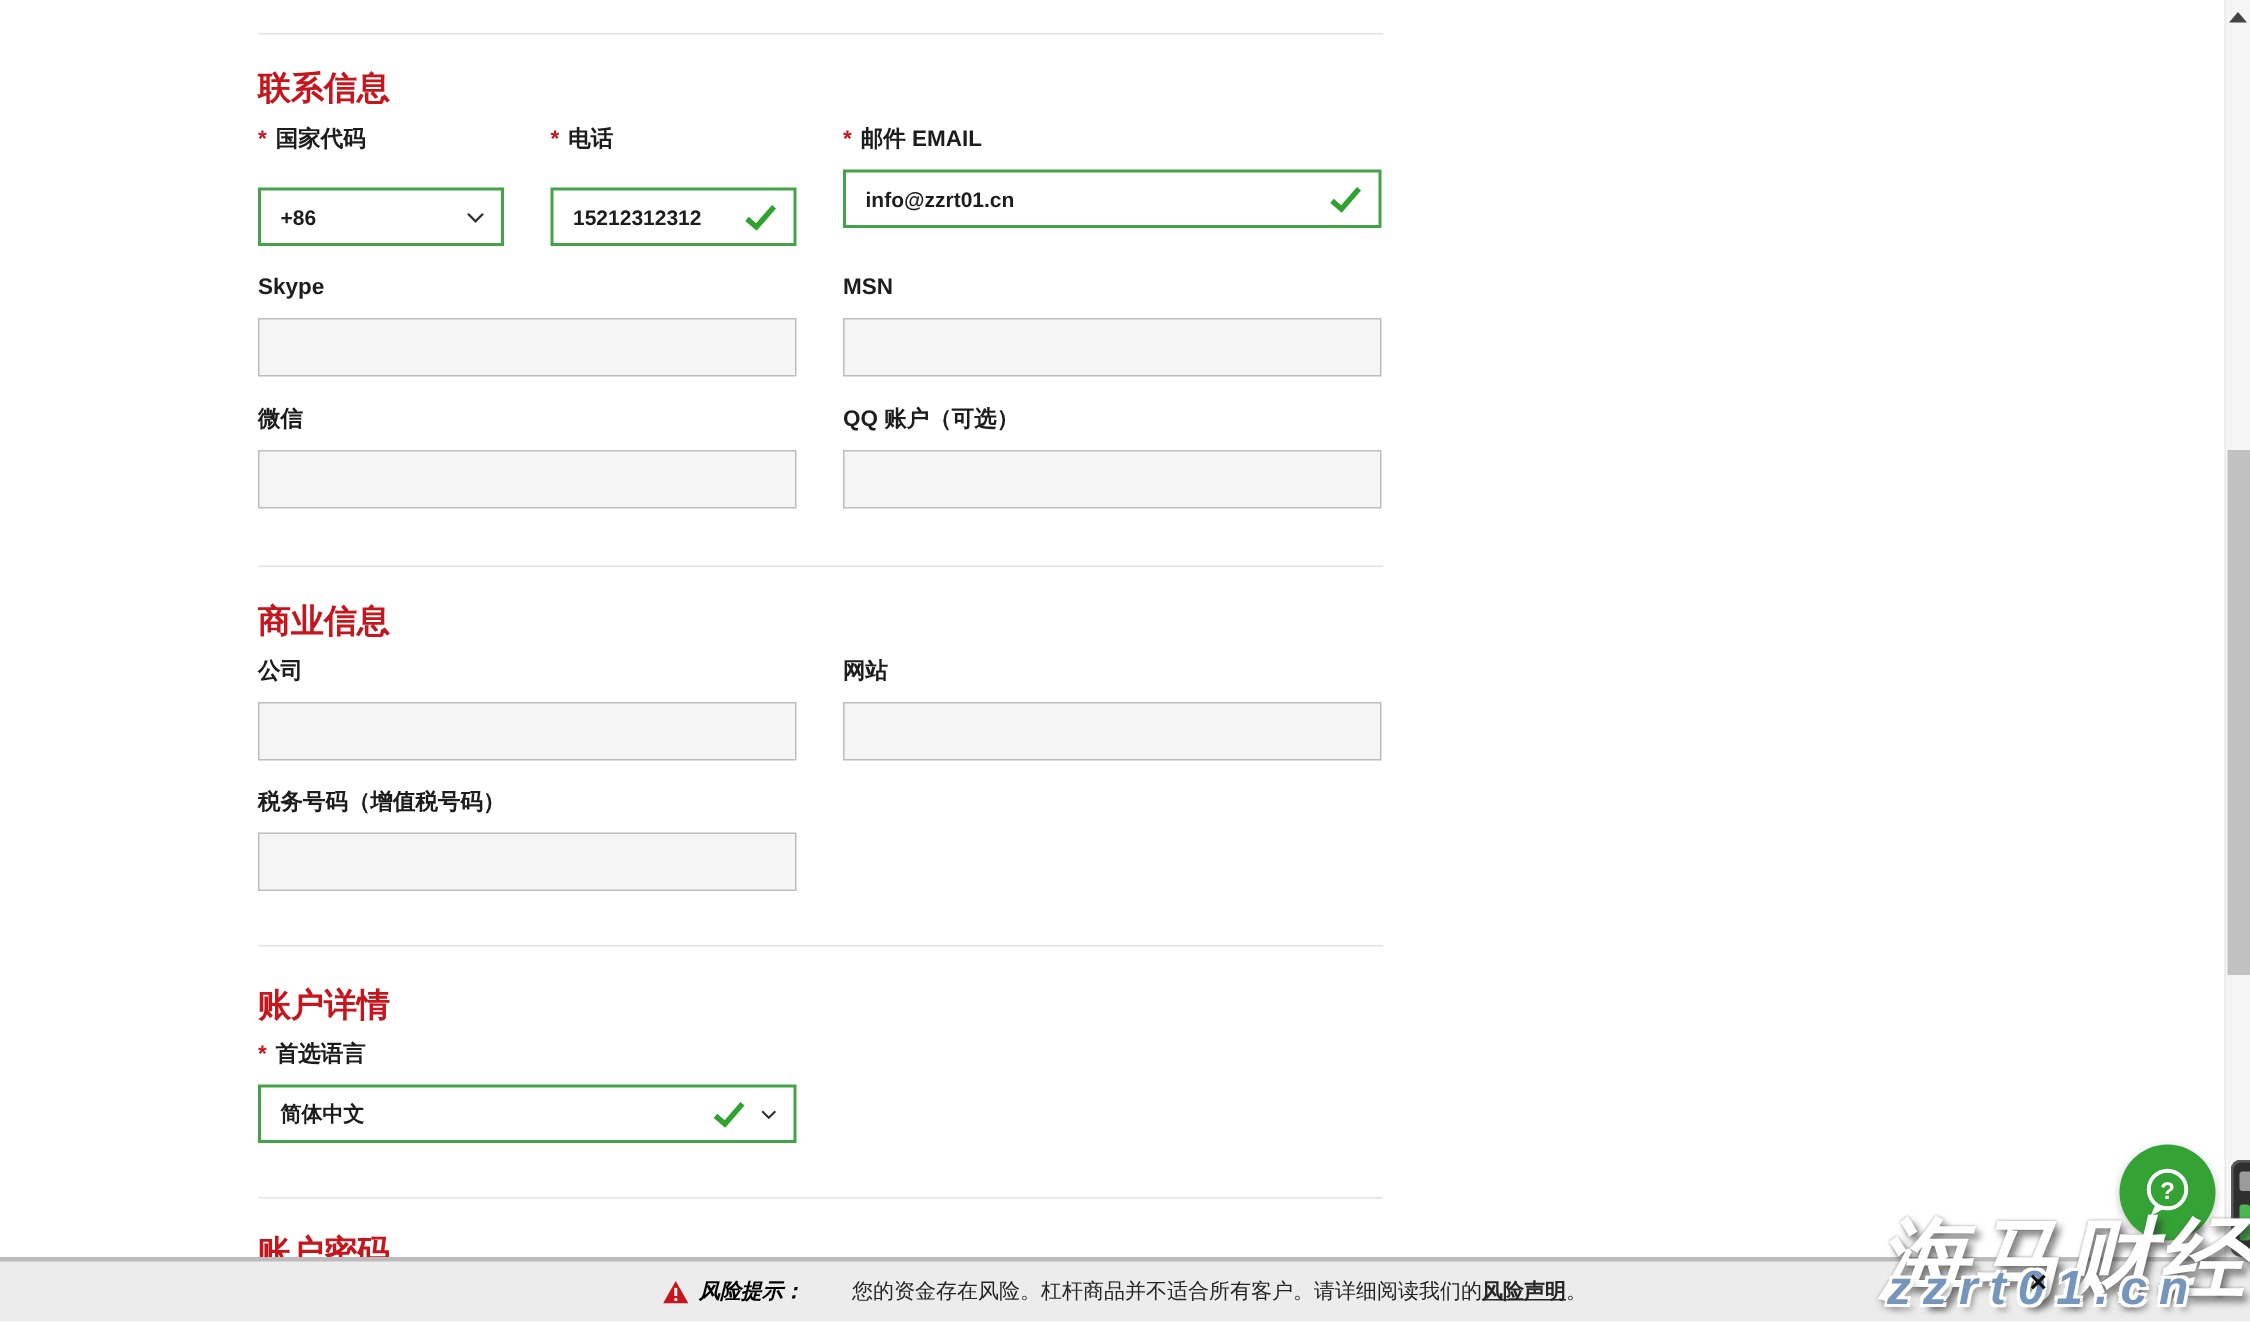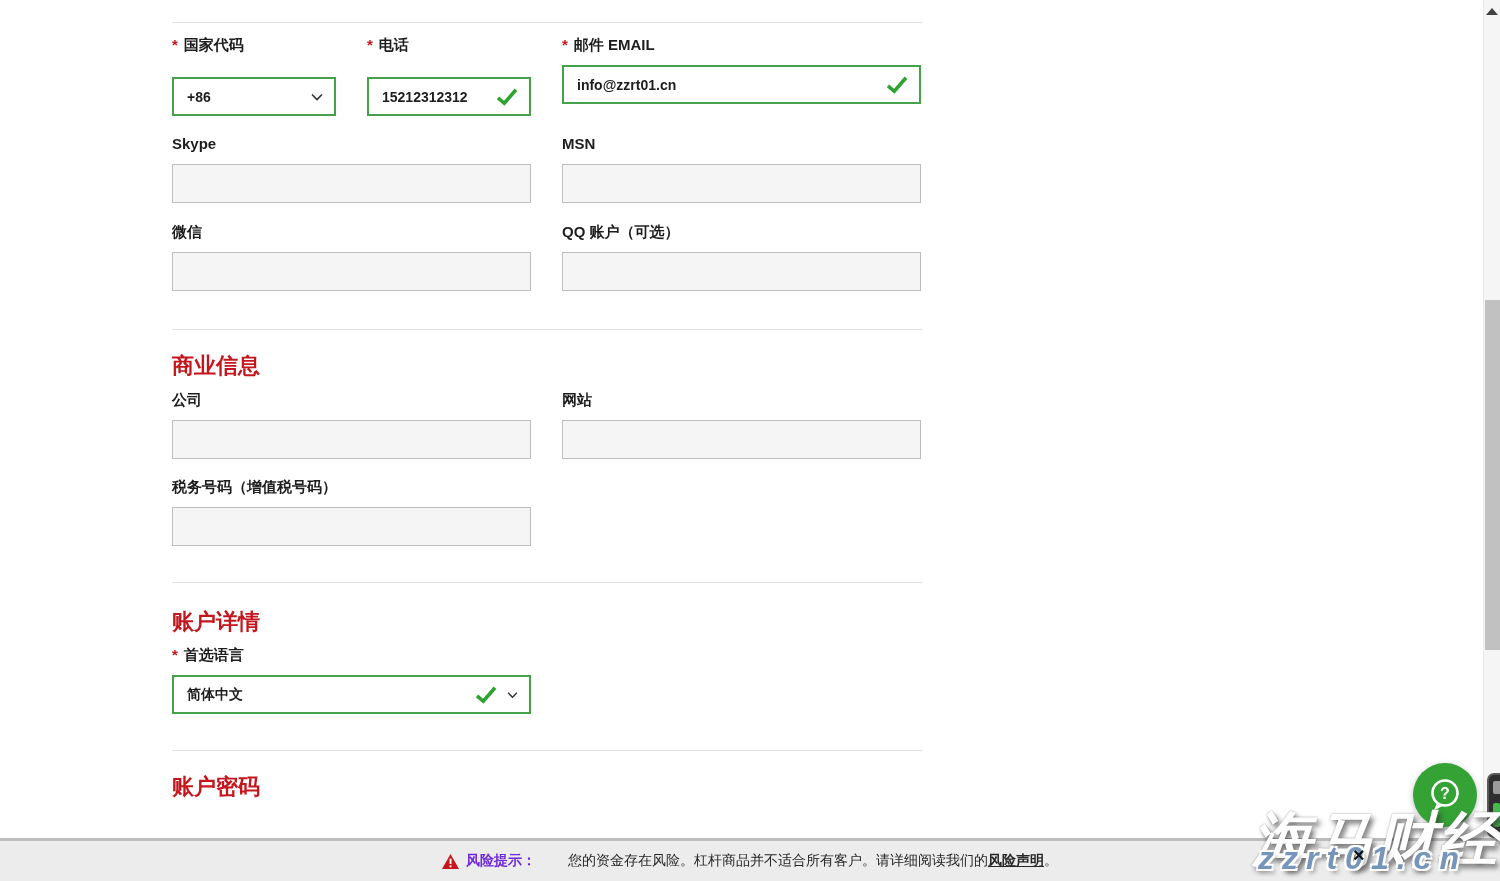--- a/index.html
+++ b/index.html
@@ -59,21 +59,21 @@
   .chevron-icon { position: absolute; right: 11px; top: 50%; transform: translateY(-50%); }
 
   
   .risk-bar {
     position: absolute; left: 0; bottom: 0; width: 100%; height: 43px;
     background: #ececec; border-top: 3px solid #bcbcbc;
     display: flex; align-items: center; justify-content: center;
     font-size: 14px; color: #262626; z-index: 20;
   }
   .warning-icon { margin-right: 7px; display: inline-flex; }
-  .risk-title { color: #6d28d9; font-weight: bold; margin-right: 32px; }
+  .risk-title { color: #000000; font-weight: bold; margin-right: 32px; font-style: italic; }
   .risk-link { font-weight: bold; text-decoration: underline; color: #262626; cursor: pointer; }
 
   .close-x {
     position: absolute; left: 1353px; top: 845px; z-index: 52;
     font-size: 20px; font-weight: bold; color: #111; line-height: 20px; cursor: pointer;
   }
 
   
   .scrollbar {
     position: absolute; top: 0; right: 0; width: 17px; height: 881px;
@@ -116,20 +116,21 @@
                  3px 4px 4px rgba(60,60,60,0.5);
   }
 </style>
 </head>
 <body>
 
 <div class="content">
 
   <div class="divider d1"></div>
 
+  <h2 class="section-title">联系信息</h2>
 
   <div class="row mt-a">
     <div class="field w-s">
       <div class="flabel"><span class="req">*</span><span>国家代码</span></div>
       <div class="control valid select">
         <span class="value">+86</span>
         <svg class="chevron-icon" width="12" height="8" viewBox="0 0 12 8">
             <path d="M1 1.5 L6 6.5 L11 1.5" fill="none" stroke="#333" stroke-width="1.6"></path>
           </svg>
       </div>

